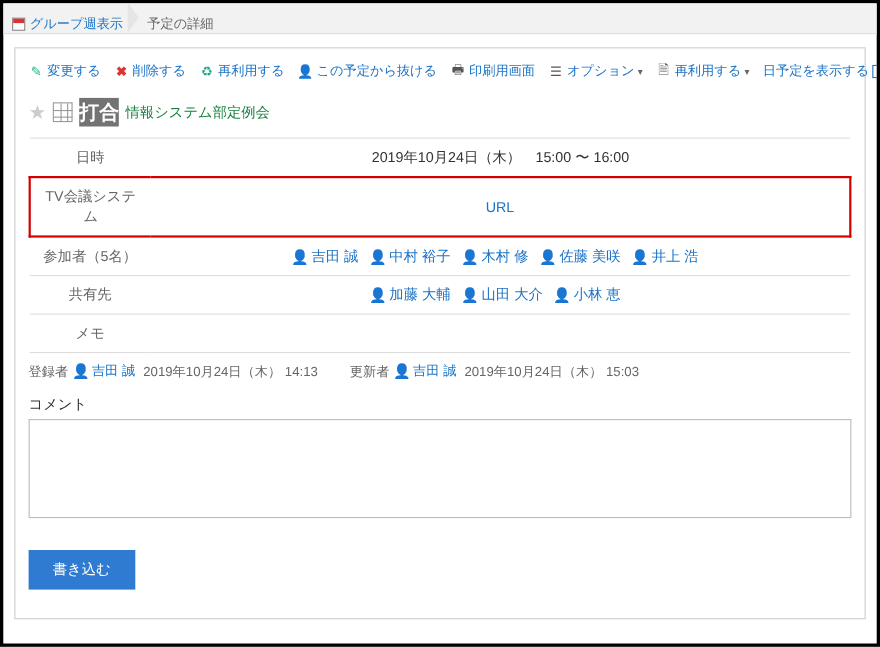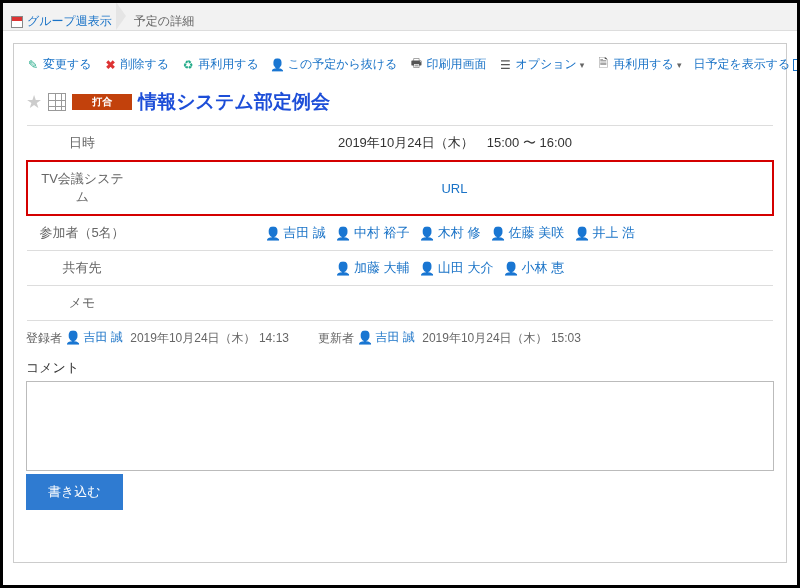--- a/index.html
+++ b/index.html
@@ -108,30 +108,30 @@
   .grid-icon {
     width:18px; height:18px;
     background:
       linear-gradient(#999,#999) 0 6px/18px 1px no-repeat,
       linear-gradient(#999,#999) 0 12px/18px 1px no-repeat,
       linear-gradient(#999,#999) 6px 0/1px 18px no-repeat,
       linear-gradient(#999,#999) 12px 0/1px 18px no-repeat;
     border:1px solid #999;
   }
   .tag-badge {
-    background:#c2410c;
+    background:#737373;
     color:#fff;
     font-weight:bold;
-    padding:1px 20px;
-    font-size: 10px;
+    padding:1px 0;
+    font-size: 18px;
   }
   .event-title {
-    font-size: 19px;
-    font-weight: bold;
-    color:#1d4ed8;
+    font-size: 13px;
+    font-weight: normal;
+    color:#15803d;
   }
   
   table.details {
     width: 100%;
     border-collapse: collapse;
     font-size: 13px;
   }
   table.details th, table.details td {
     border-top: 1px solid #ddd;
     border-bottom: 1px solid #ddd;
@@ -184,21 +184,21 @@
   textarea.comment-box {
     width: 100%;
     height: 90px;
     border: 1px solid #bbb;
     resize: none;
     font-family: inherit;
     font-size: 13px;
     padding: 4px;
   }
   .submit-btn {
-    margin-top: 0;
+    margin-top: 26px;
     background:#2f7bd1;
     color:#fff;
     border:none;
     padding: 9px 22px;
     font-size: 13px;
     cursor:pointer;
   }
 </style>
 </head>
 <body>

